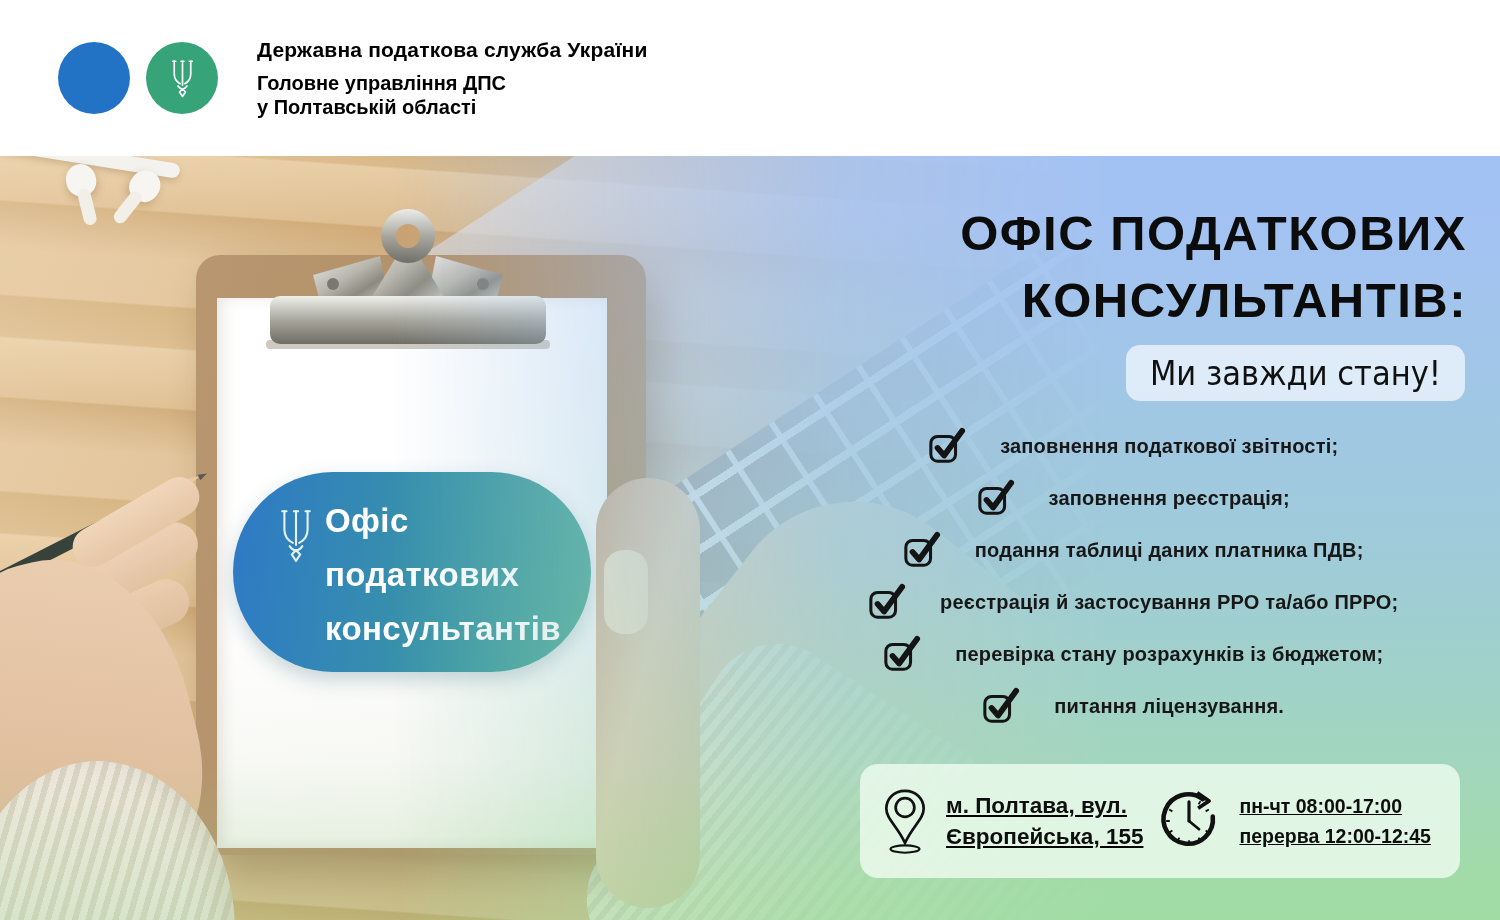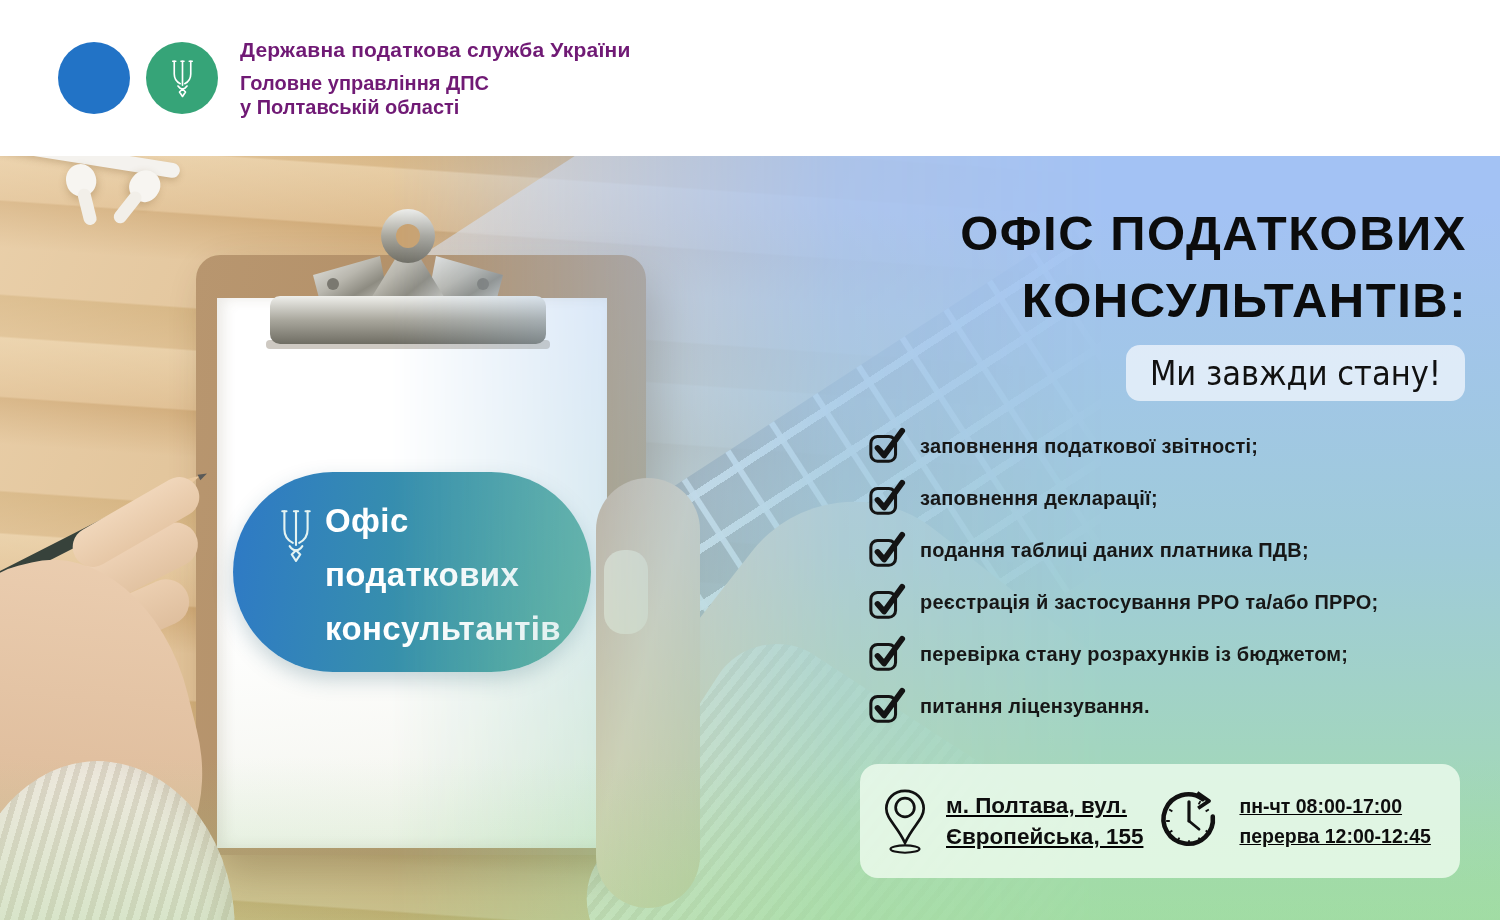--- a/index.html
+++ b/index.html
@@ -5,21 +5,21 @@
   html,body{margin:0;padding:0;background:#ffffff;}
   .banner{position:relative;width:1500px;height:920px;overflow:hidden;background:#fff;
           font-family:"Liberation Sans",sans-serif;}
 
   
   .topbar{position:absolute;top:0;left:0;width:1500px;height:156px;background:#ffffff;
           display:flex;align-items:center;gap:18px;padding-left:58px;box-sizing:border-box;z-index:30;}
   .circle{width:72px;height:72px;border-radius:50%;}
   .circle.blue{background:#2273c6;}
   .circle.green{background:#36a478;margin-left:-2px;display:flex;align-items:center;justify-content:center;}
-  .org{color:#701a75;font-weight:bold;margin-left:4px;}
+  .org{color:#000000;font-weight:bold;margin-left:21px;}
   .org .l1{font-size:21px;margin-bottom:9px;letter-spacing:.2px;}
   .org .l2,.org .l3{font-size:20px;line-height:24px;}
 
   
   .main{position:absolute;top:156px;left:0;width:1500px;height:884px;overflow:hidden;}
   .wood{position:absolute;inset:0;background-color:#cfa771;background-image:
     linear-gradient(115deg, rgba(255,240,214,.45) 0%, rgba(255,240,214,0) 45%, rgba(120,75,25,.18) 100%),
     repeating-linear-gradient(184deg,#d8b586 0px,#d8b586 46px,#c69e63 48px,#cfa973 88px,#e0c295 90px,
       #d4ad7a 148px,#c1945a 150px,#d8b586 196px);}
   .whitepen{position:absolute;left:-24px;top:-8px;width:205px;height:15px;border-radius:8px;
@@ -90,21 +90,21 @@
   .ov-bottom{position:absolute;inset:0;
     background:linear-gradient(to top,rgba(150,216,140,.6) 0%,rgba(150,216,140,.25) 14%,rgba(150,216,140,0) 32%);}
 
   
   .title{position:absolute;top:44px;right:33px;text-align:right;font-size:49px;line-height:67px;
     font-weight:800;letter-spacing:1.5px;color:#0c0c0c;z-index:10;}
   .tagline{position:absolute;top:189px;right:35px;background:rgba(239,245,252,.78);border-radius:14px;
     padding:8px 24px;font-family:"DejaVu Sans",sans-serif;font-stretch:condensed;font-weight:400;
     font-size:34px;color:#111;z-index:10;}
   .list{position:absolute;left:868px;top:272px;z-index:10;}
-  .item{display:flex;align-items:center;gap:14px;height:36px;margin-bottom:16px;}
+  .item{display:flex;align-items:center;gap:34px;height:36px;margin-bottom:16px;justify-content:center;}
   .item-text{font-size:20px;font-weight:700;color:#171717;letter-spacing:.2px;}
 
   .infobox{position:absolute;left:860px;top:608px;width:600px;height:114px;border-radius:18px;
     background:rgba(238,251,238,.82);display:flex;align-items:center;box-sizing:border-box;
     padding:0 18px;gap:14px;z-index:10;text-decoration:underline;}
   .addr{font-size:22.5px;font-weight:700;line-height:31px;color:#0e0e0e;}
   .hours{font-size:19.5px;font-weight:700;line-height:30px;color:#0e0e0e;margin-left:4px;}
 </style>
 </head>
 <body>
@@ -214,21 +214,21 @@
           <rect x="3" y="10" width="26" height="26" rx="7" fill="none" stroke="#141414" stroke-width="3.2"></rect>
           <path d="M10 22 L17 30 L36 4" fill="none" stroke="#141414" stroke-width="6" stroke-linecap="round" stroke-linejoin="round"></path>
         </svg>
         <span class="item-text">заповнення податкової звітності;</span>
       </div>
       <div class="item">
         <svg viewBox="0 0 40 40" width="38" height="38">
           <rect x="3" y="10" width="26" height="26" rx="7" fill="none" stroke="#141414" stroke-width="3.2"></rect>
           <path d="M10 22 L17 30 L36 4" fill="none" stroke="#141414" stroke-width="6" stroke-linecap="round" stroke-linejoin="round"></path>
         </svg>
-        <span class="item-text">заповнення декларації;</span>
+        <span class="item-text">заповнення реєстрація;</span>
       </div>
       <div class="item">
         <svg viewBox="0 0 40 40" width="38" height="38">
           <rect x="3" y="10" width="26" height="26" rx="7" fill="none" stroke="#141414" stroke-width="3.2"></rect>
           <path d="M10 22 L17 30 L36 4" fill="none" stroke="#141414" stroke-width="6" stroke-linecap="round" stroke-linejoin="round"></path>
         </svg>
         <span class="item-text">подання таблиці даних платника ПДВ;</span>
       </div>
       <div class="item">
         <svg viewBox="0 0 40 40" width="38" height="38">

